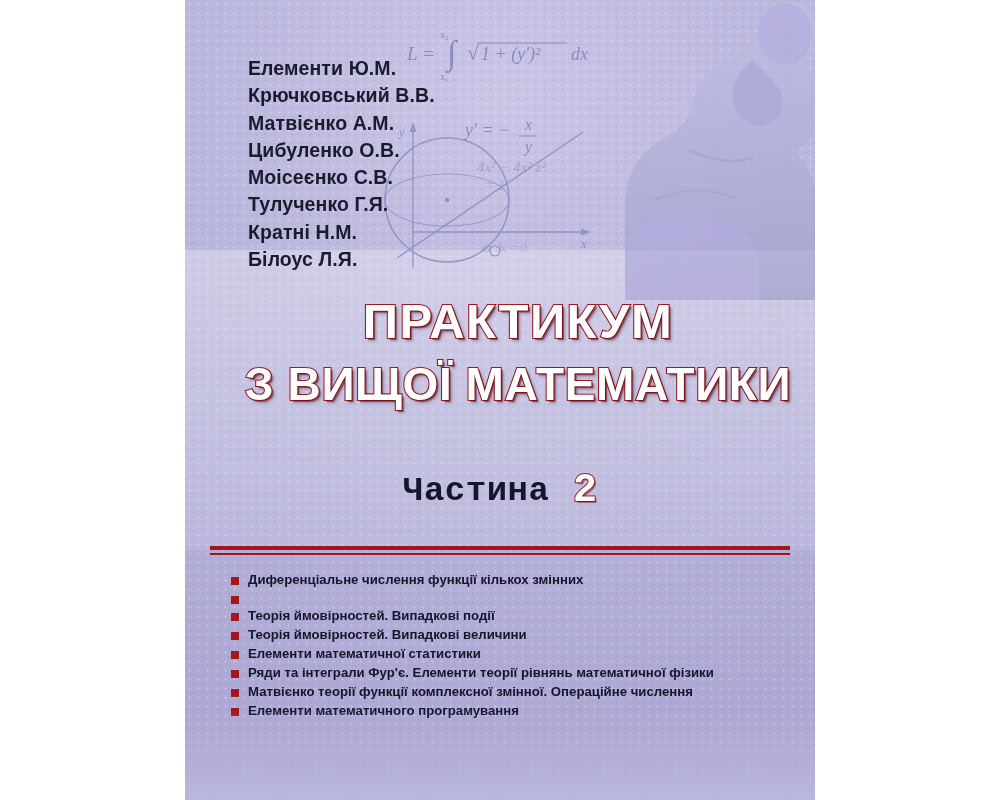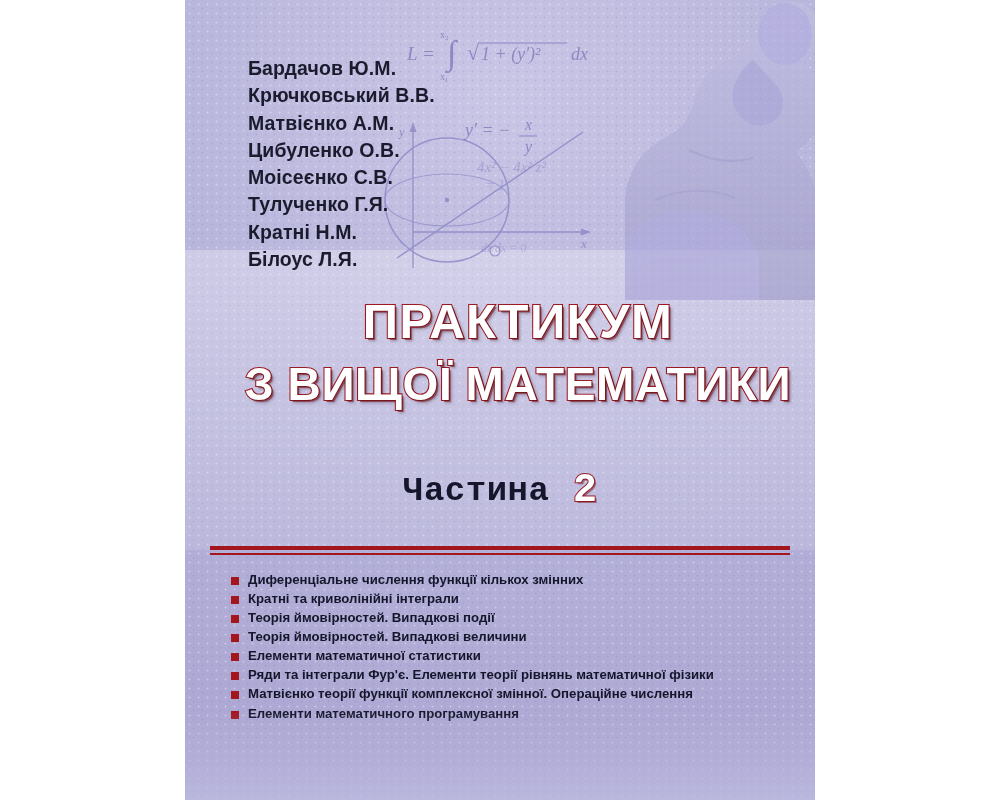--- a/index.html
+++ b/index.html
@@ -256,21 +256,21 @@
           <text x="300" y="190" font-size="14" font-style="italic" opacity="0.45">= 1</text>
           <text x="296" y="252" font-size="12" font-style="italic" opacity="0.45">dz/dx = 0</text>
 
           <text x="214" y="136" font-size="13" font-style="italic" opacity="0.9">y</text>
           <text x="396" y="248" font-size="13" font-style="italic" opacity="0.9">x</text>
         </g>
       </svg>
     </div>
 
     <div class="authors">
-      <div class="author">Бардачов Ю.М.</div>
+      <div class="author">Елементи Ю.М.</div>
       <div class="author">Крючковський В.В.</div>
       <div class="author">Матвієнко А.М.</div>
       <div class="author">Цибуленко О.В.</div>
       <div class="author">Моісеєнко С.В.</div>
       <div class="author">Тулученко Г.Я.</div>
       <div class="author">Кратні Н.М.</div>
       <div class="author">Білоус Л.Я.</div>
     </div>
 
     <div class="title-wrap">
@@ -286,21 +286,20 @@
     <div class="rule top"></div>
     <div class="rule bot"></div>
 
     <div class="contents">
       <div class="content-item">
         <span class="bullet"></span>
         <span class="content-text">Диференціальне числення функції кількох змінних</span>
       </div>
       <div class="content-item">
         <span class="bullet"></span>
-        <span class="content-text">Кратні та криволінійні інтеграли</span>
       </div>
       <div class="content-item">
         <span class="bullet"></span>
         <span class="content-text">Теорія ймовірностей. Випадкові події</span>
       </div>
       <div class="content-item">
         <span class="bullet"></span>
         <span class="content-text">Теорія ймовірностей. Випадкові величини</span>
       </div>
       <div class="content-item">

